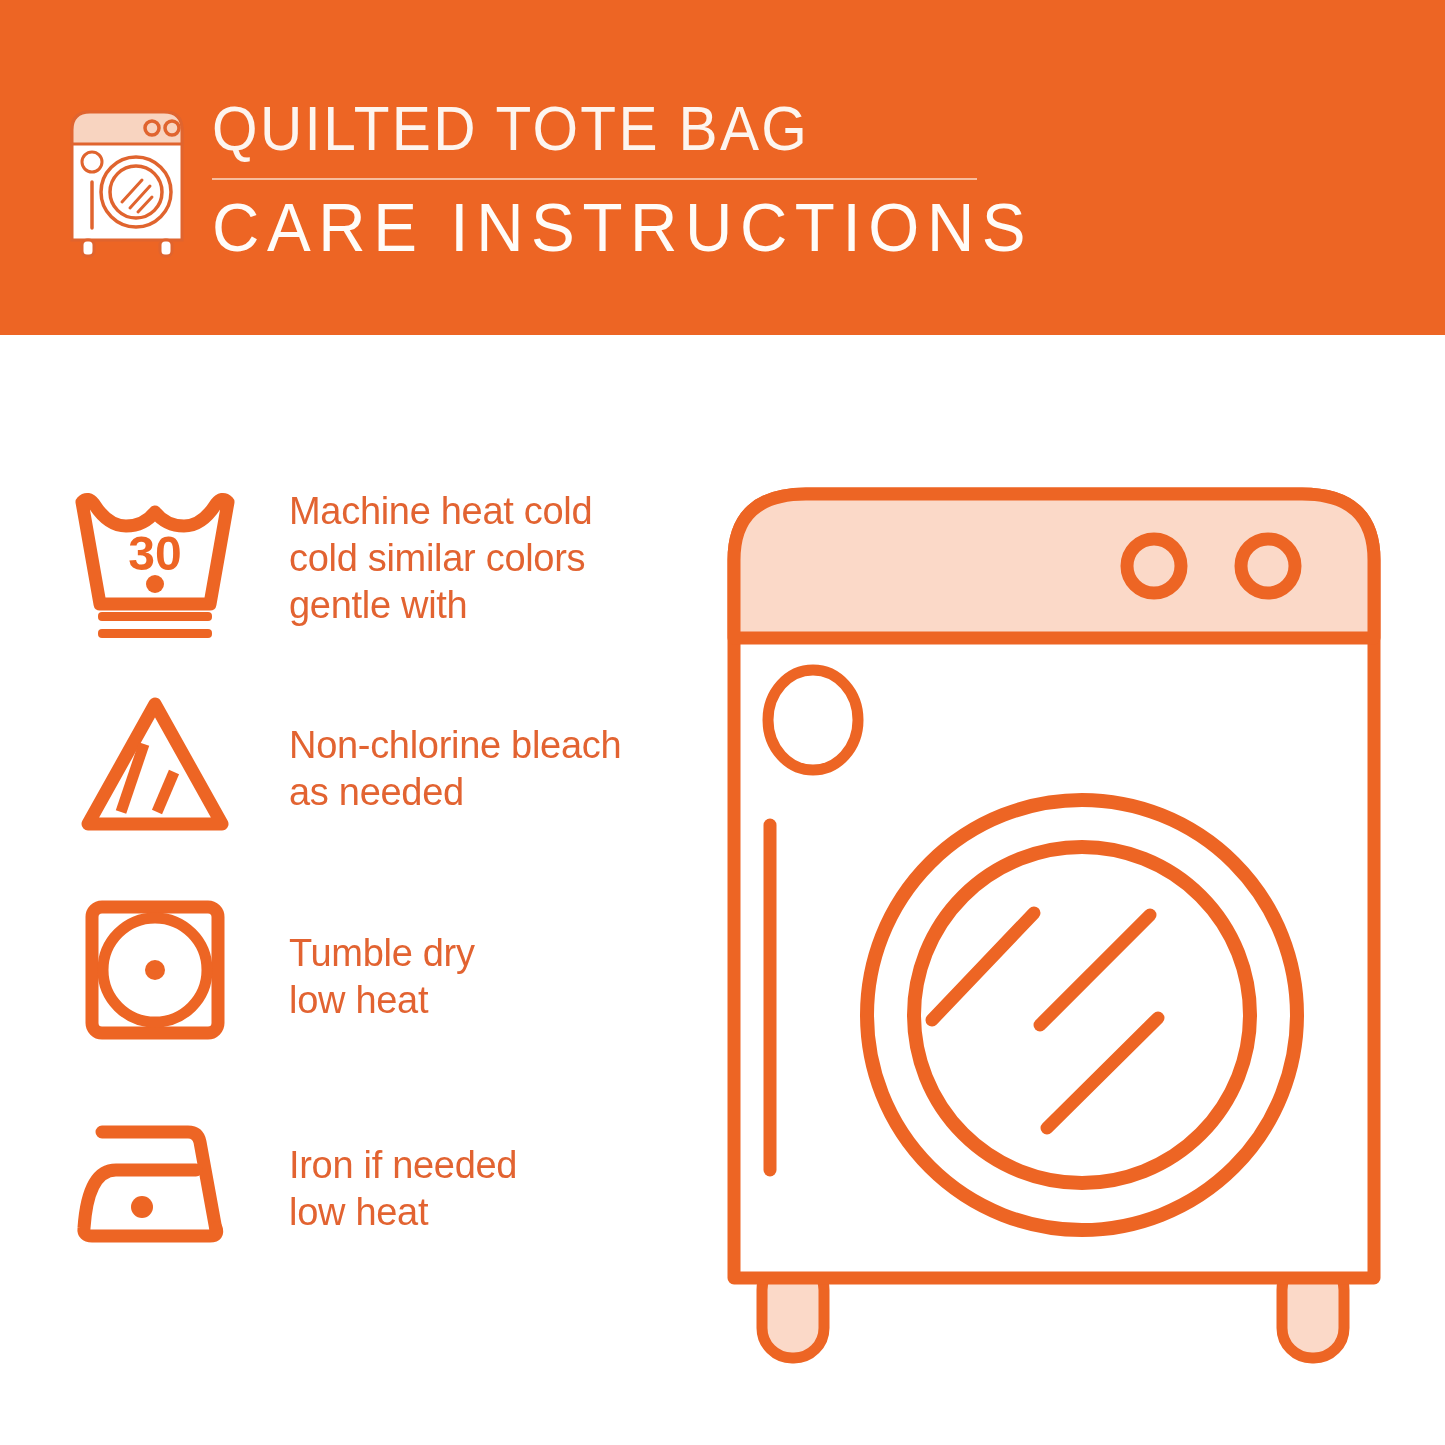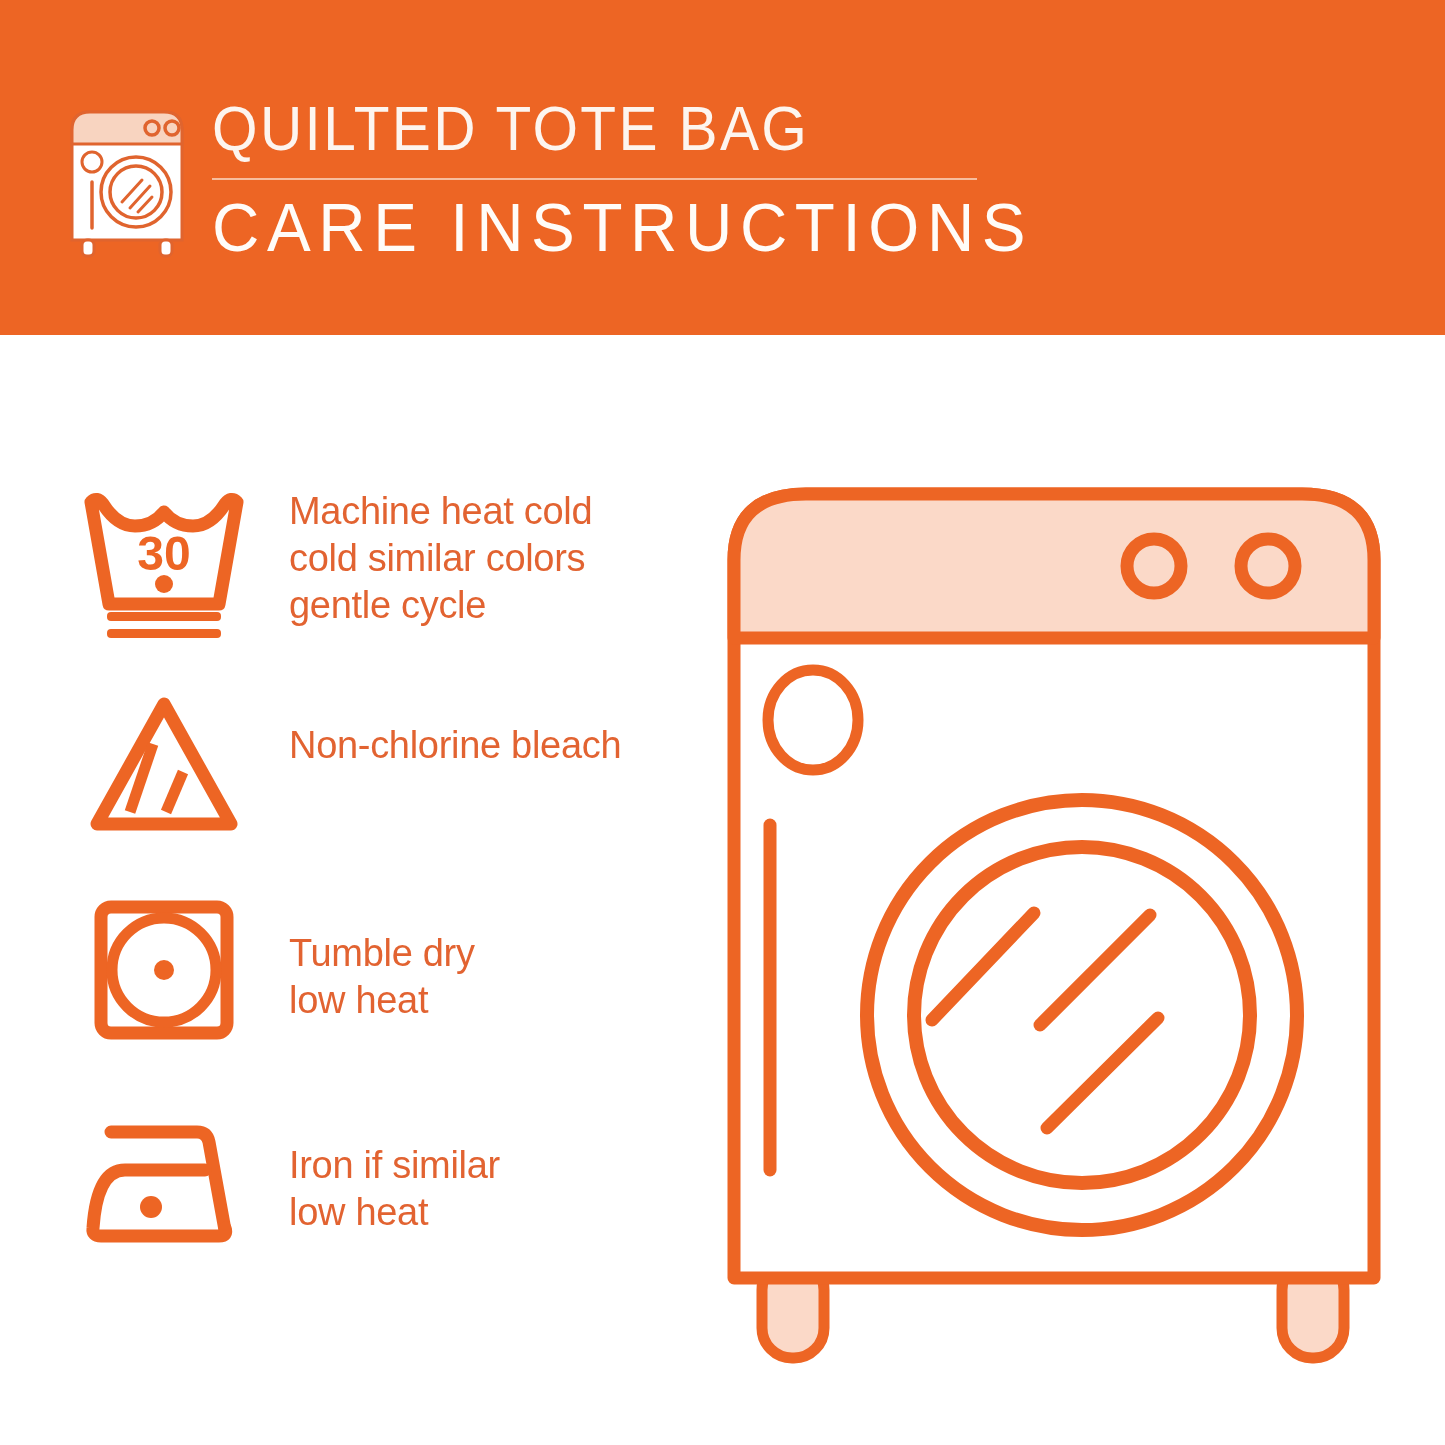--- a/index.html
+++ b/index.html
@@ -49,21 +49,21 @@
     line-height:76px;
     white-space:nowrap;
     margin:0;
     transform:scaleX(0.95);
     transform-origin:left center;
   }
 
   
   .care-list{position:absolute;left:0;top:470px;width:700px;}
   .care-row{position:relative;height:210px;}
-  .care-icon{position:absolute;left:79px;top:0;width:170px;height:160px;}
+  .care-icon{position:absolute;left:70px;top:0;width:170px;height:160px;}
   .care-text{
     position:absolute;left:289px;top:4px;width:400px;
     color:#E26331;
     font-family:"Liberation Sans", sans-serif;
     font-size:38px;
     font-weight:400;
     line-height:47px;
     letter-spacing:-0.3px;
   }
   .care-text span{display:block;}
@@ -132,35 +132,36 @@
 
           <circle cx="85" cy="96" r="9" fill="#ED6524"></circle>
 
           <rect x="28" y="124" width="114" height="9" rx="4" fill="#ED6524"></rect>
           <rect x="28" y="141" width="114" height="9" rx="4" fill="#ED6524"></rect>
         </svg>
       </div>
       <div class="care-text">
         <span>Machine heat cold</span>
         <span>cold similar colors</span>
-        <span>gentle cycle</span>
+        <span>gentle with</span>
       </div>
     </div>
 
     <div class="care-row r2">
       <div class="care-icon">
         <svg viewBox="0 0 170 160" width="170" height="160">
           <path d="M85 14 L152 134 L18 134 Z" fill="none" stroke="#ED6524" stroke-width="13" stroke-linejoin="round"></path>
 
           <line x1="74" y1="54" x2="51" y2="122" stroke="#ED6524" stroke-width="11" stroke-linecap="butt"></line>
           <line x1="104" y1="82" x2="87" y2="122" stroke="#ED6524" stroke-width="11" stroke-linecap="butt"></line>
         </svg>
       </div>
       <div class="care-text">
         <span>Non-chlorine bleach</span>
+        <span>as needed</span>
       </div>
     </div>
 
     <div class="care-row r3">
       <div class="care-icon">
         <svg viewBox="0 0 170 160" width="170" height="160">
           <rect x="22" y="12" width="126" height="126" rx="10" fill="none" stroke="#ED6524" stroke-width="13"></rect>
           <circle cx="85" cy="75" r="52" fill="none" stroke="#ED6524" stroke-width="11"></circle>
           <circle cx="85" cy="75" r="10" fill="#ED6524"></circle>
         </svg>
@@ -175,21 +176,21 @@
       <div class="care-icon">
         <svg viewBox="0 0 170 160" width="170" height="160">
 
           <path d="M32 22 L118 22 Q128 22 130 32 L146 120" fill="none" stroke="#ED6524" stroke-width="13" stroke-linecap="round" stroke-linejoin="round"></path>
 
           <path d="M126 60 L46 60 Q18 60 14 118 Q13 126 22 126 L140 126 Q149 126 146 118" fill="none" stroke="#ED6524" stroke-width="13" stroke-linecap="round" stroke-linejoin="round"></path>
           <circle cx="72" cy="97" r="11" fill="#ED6524"></circle>
         </svg>
       </div>
       <div class="care-text">
-        <span>Iron if similar</span>
+        <span>Iron if needed</span>
         <span>low heat</span>
       </div>
     </div>
 
   </div>
 
   <div class="washer">
     <svg viewBox="0 0 700 910" width="700" height="910">
 
       <g>

